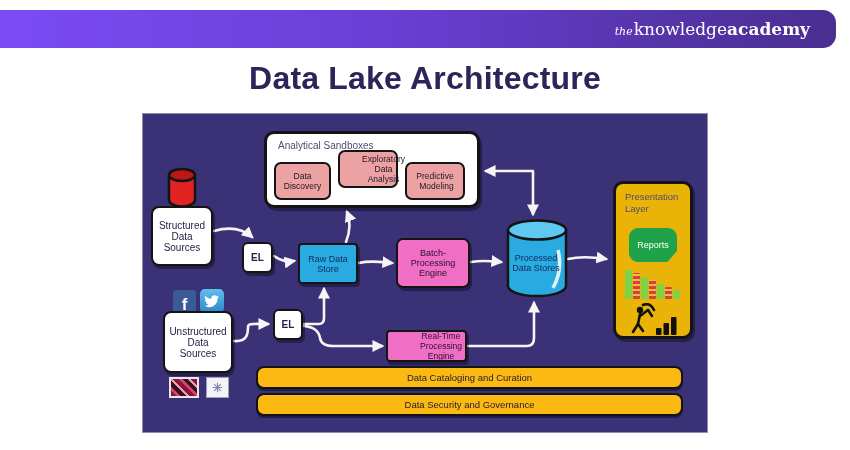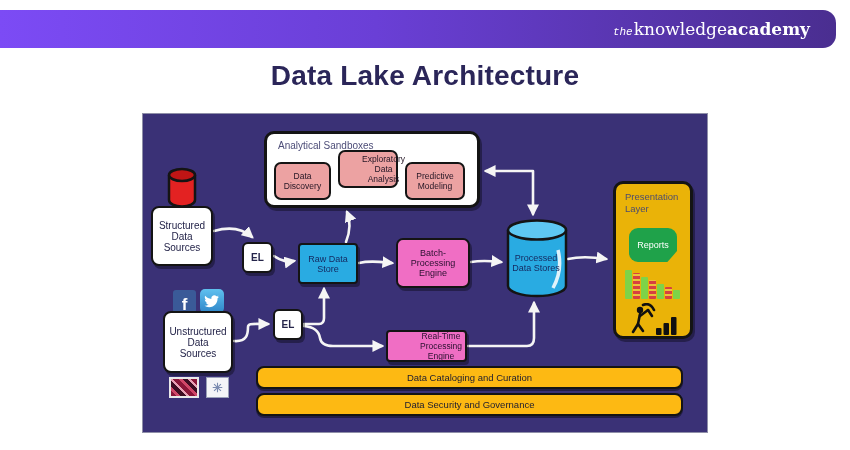--- a/index.html
+++ b/index.html
@@ -4,27 +4,27 @@
 <style>
   * { margin:0; padding:0; box-sizing:border-box; }
   body { font-family:"Liberation Sans", sans-serif; background:#ffffff; }
   .page { position:relative; width:850px; height:450px; background:#fff; overflow:hidden; }
 
   
   .header-bar { position:absolute; left:0; top:10px; width:836px; height:38px;
     background:linear-gradient(90deg,#7c4bf5 0%,#6a3fd6 45%,#4a2e90 100%);
     border-radius:0 13px 13px 0; display:flex; align-items:center; justify-content:flex-end; }
   .logo { font-family:"DejaVu Serif", serif; color:#fff; padding-right:26px; white-space:nowrap; }
-  .logo .the { font-style:italic; font-size:11px; margin-right:1px;font-family:Liberation Mono, monospace; }
+  .logo .the { font-style:italic; font-size:11px; margin-right:1px; }
   .logo .kn  { font-size:17px; }
   .logo .ac  { font-size:17px; font-weight:bold;text-align:right; }
 
   
   .page-title { position:absolute; top:60px; left:0; width:100%; text-align:center;
-    font-size:28px; font-weight:800; color:#2b2659; letter-spacing:0.2px; }
+    font-size:32px; font-weight:800; color:#2b2659; letter-spacing:0.2px; }
 
   
   .canvas { position:absolute; left:142px; top:113px; width:566px; height:320px;
     background:#3a3176; border:1px solid #8f8fa8; }
   .canvas > * { position:absolute; }
   svg.arrows { left:0; top:0; z-index:1; }
   .node { z-index:2; }
 
   .prelines { white-space:pre-line; }
   .wbox { background:#fff; border:2.5px solid #141414; border-radius:8px;
@@ -110,21 +110,21 @@
 Data
 Sources</div>
 
     <div class="node sandbox" style="left:121px; top:17px; width:216px; height:77px;">
       <div class="sandbox-label">Analytical Sandboxes</div>
     </div>
     <div class="node salmon prelines" style="left:131px; top:48px; width:57px; height:38px;">Data
 Discovery</div>
     <div class="node salmon prelines" style="left:195px; top:36px; width:60px; height:38px;padding-left:31px;">Exploratory
 Data Analysis</div>
-    <div class="node salmon prelines" style="left:262px; top:48px; width:60px; height:38px;">Predictive
+    <div class="node salmon prelines" style="left:262px; top:48px; width:60px; height:38px;text-align:right;">Predictive
 Modeling</div>
 
     <div class="node wbox elbox" style="left:99px; top:128px; width:31px; height:31px;">EL</div>
     <div class="node wbox elbox" style="left:130px; top:195px; width:30px; height:31px;">EL</div>
 
     <div class="node store prelines" style="left:155px; top:129px; width:60px; height:41px;">Raw Data
 Store</div>
 
     <div class="node engine prelines" style="left:253px; top:124px; width:74px; height:50px;">Batch-
 Processing

